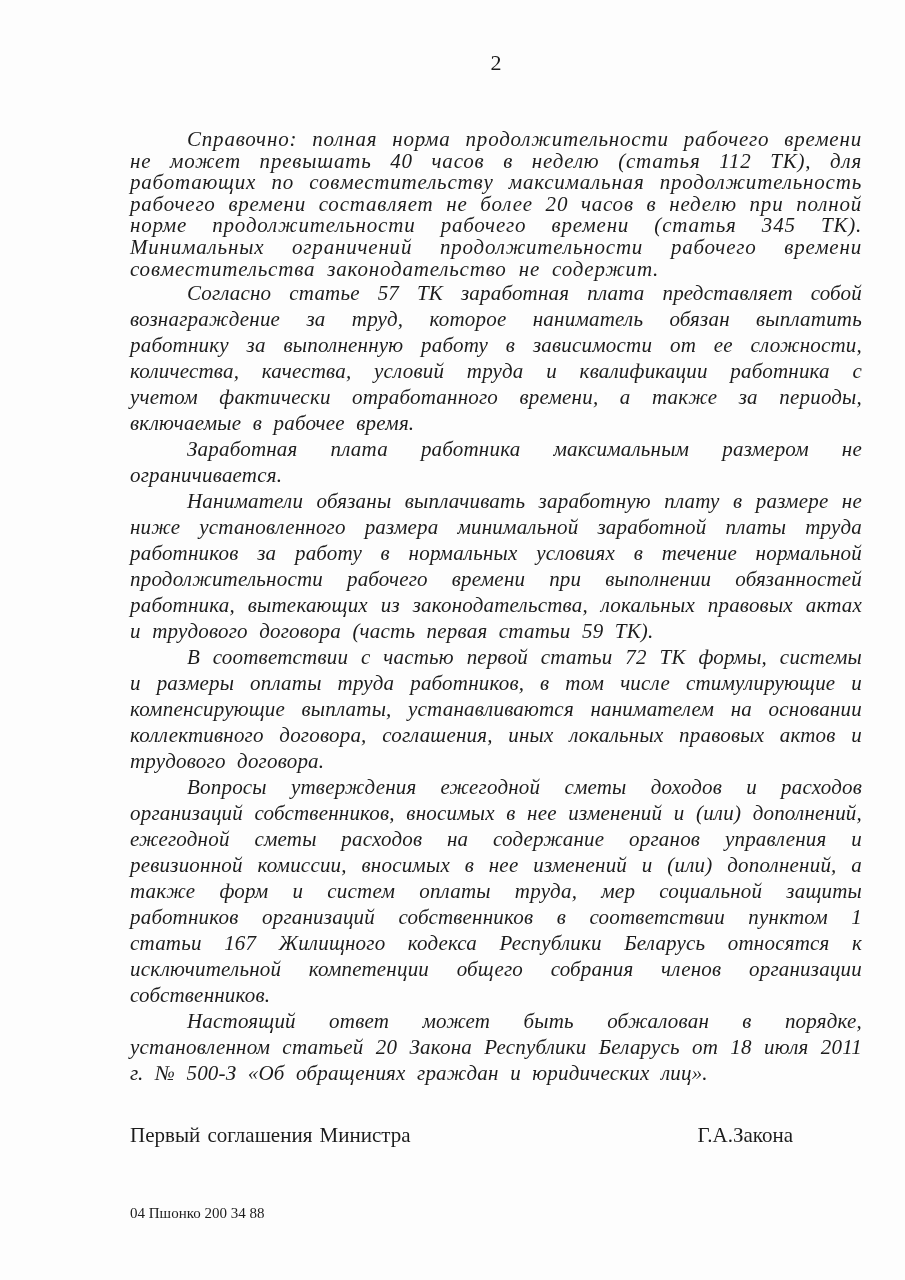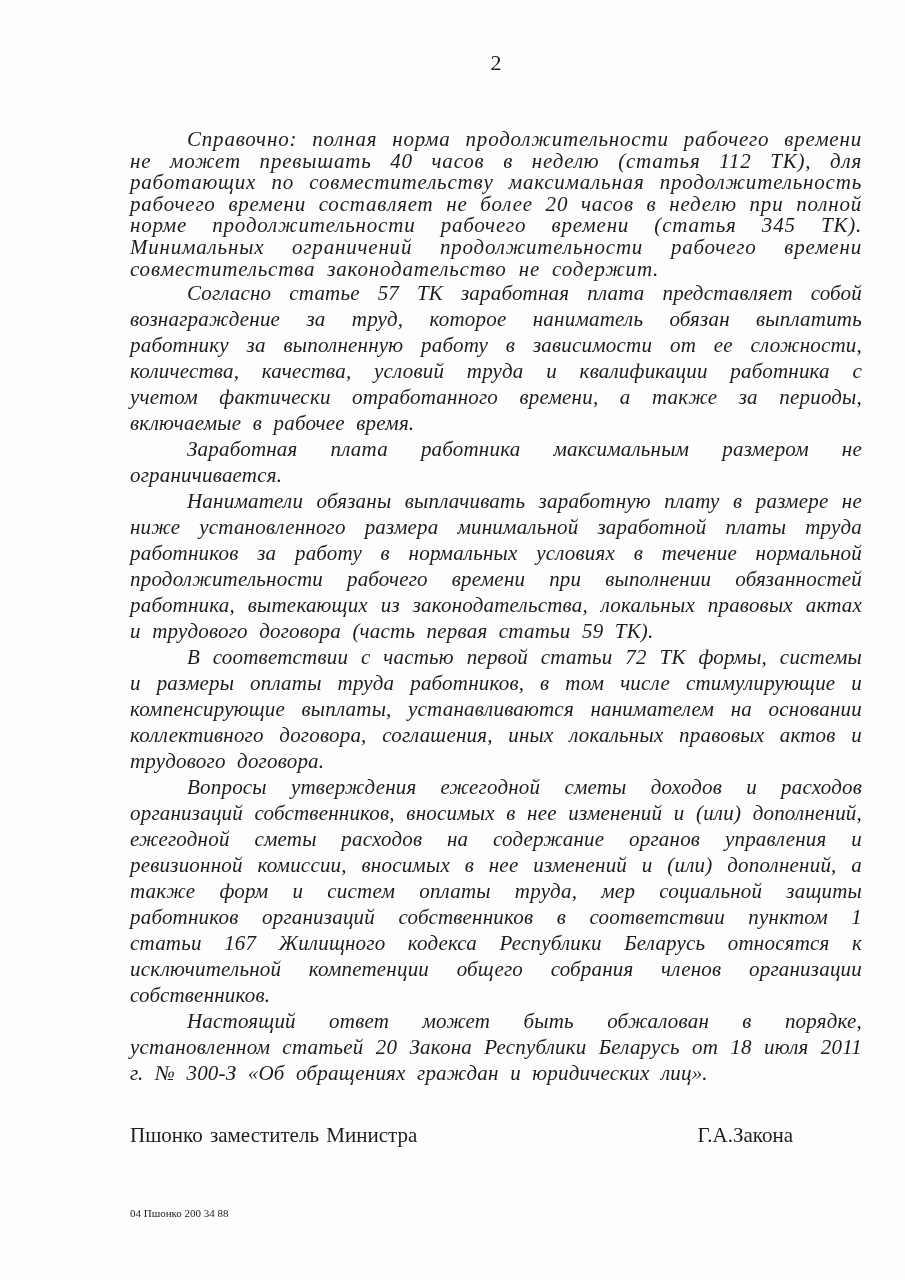--- a/index.html
+++ b/index.html
@@ -49,21 +49,21 @@
     justify-content: space-between;
     align-items: baseline;
     margin-top: 36px;
     padding-right: 69px;
     font-size: 21px;
     line-height: 26px;
     word-spacing: 2px;
   }
   .footer-note {
     margin-top: 56px;
-    font-size: 11px;
+    font-size: 15px;
     line-height: 18px;
   }
 </style>
 </head>
 <body>
 
 <div class="page">
 
   <div class="page-number">2</div>
 
@@ -74,23 +74,23 @@
     <p class="para">Согласно статье 57 ТК заработная плата представляет собой вознаграждение за труд, которое наниматель обязан выплатить работнику за выполненную работу в зависимости от ее сложности, количества, качества, условий труда и квалификации работника с учетом фактически отработанного времени, а также за периоды, включаемые в рабочее время.</p>
 
     <p class="para">Заработная плата работника максимальным размером не ограничивается.</p>
 
     <p class="para">Наниматели обязаны выплачивать заработную плату в размере не ниже установленного размера минимальной заработной платы труда работников за работу в нормальных условиях в течение нормальной продолжительности рабочего времени при выполнении обязанностей работника, вытекающих из законодательства, локальных правовых актах и трудового договора (часть первая статьи 59 ТК).</p>
 
     <p class="para">В соответствии с частью первой статьи 72 ТК формы, системы и размеры оплаты труда работников, в том числе стимулирующие и компенсирующие выплаты, устанавливаются нанимателем на основании коллективного договора, соглашения, иных локальных правовых актов и трудового договора.</p>
 
     <p class="para">Вопросы утверждения ежегодной сметы доходов и расходов организаций собственников, вносимых в нее изменений и (или) дополнений, ежегодной сметы расходов на содержание органов управления и ревизионной комиссии, вносимых в нее изменений и (или) дополнений, а также форм и систем оплаты труда, мер социальной защиты работников организаций собственников в соответствии пунктом 1 статьи 167 Жилищного кодекса Республики Беларусь относятся к исключительной компетенции общего собрания членов организации собственников.</p>
 
-    <p class="para">Настоящий ответ может быть обжалован в порядке, установленном статьей 20 Закона Республики Беларусь от 18 июля 2011 г. № 300-З «Об обращениях граждан и юридических лиц».</p>
+    <p class="para">Настоящий ответ может быть обжалован в порядке, установленном статьей 20 Закона Республики Беларусь от 18 июля 2011 г. № 500-З «Об обращениях граждан и юридических лиц».</p>
 
     <div class="signature-row">
-      <span>Пшонко заместитель Министра</span>
+      <span>Первый соглашения Министра</span>
       <span>Г.А.Закона</span>
     </div>
 
     <div class="footer-note">04 Пшонко 200 34 88</div>
 
   </div>
 </div>
 
 </body></html>

